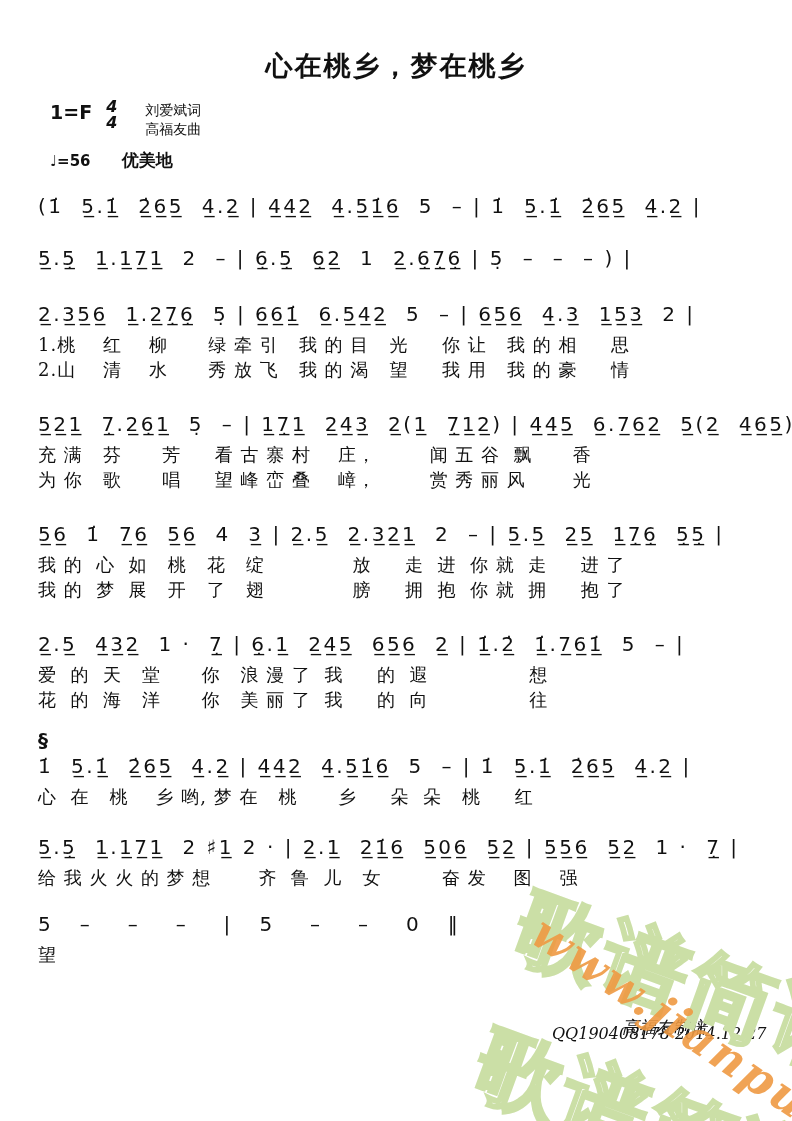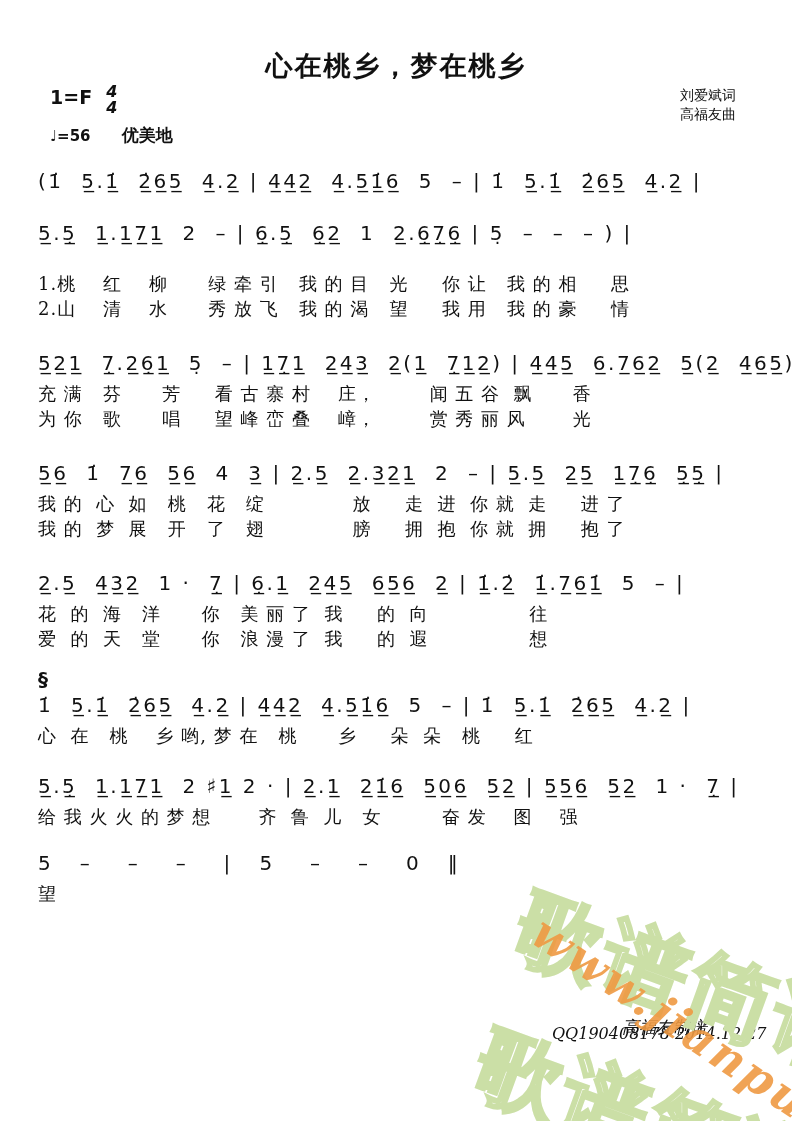--- a/index.html
+++ b/index.html
@@ -15,25 +15,25 @@
   
   .title{
     text-align:center;
     font-family:"DejaVu Serif",serif;
     font-weight:bold;
     font-size:27px;
     letter-spacing:2px;
     padding-top:48px;
     margin:0;
   }
-  .meta-row{display:flex;justify-content:space-between;align-items:flex-start;margin-top:2px;}
+  .meta-row{display:flex;align-items:flex-start;margin-top:17px;gap:28px;}
   .key-time{display:flex;align-items:flex-start;gap:14px;font-weight:bold;font-size:19px;padding-left:12px;}
   .fraction{display:inline-flex;flex-direction:column;align-items:center;line-height:1.0;font-size:16px;margin-top:-2px;}
   .credits{font-family:"DejaVu Serif",serif;font-size:14px;line-height:1.35;text-align:left;padding-right:18px;}
-  .tempo-row{font-size:15px;font-weight:bold;padding-left:12px;}
+  .tempo-row{font-size:15px;font-weight:bold;margin-top:10px;padding-left:12px;}
   .tempo-row .expr{font-family:"DejaVu Serif",serif;margin-left:26px;font-size:17px;}
   
   .score{margin-top:16px;}
   .line{position:relative;}
   .music{
     font-family:"DejaVu Sans",sans-serif;
     font-weight:normal;
     font-size:20px;
     line-height:36px;
     letter-spacing:2.5px;
@@ -111,40 +111,41 @@
 
       <section class="line gap-s">
         <div class="music">(1̇  5̲.1̲̇  2̲̇6̲5̲  4̲.2̲ | 4̲4̲2̲  4̲.5̲1̲̇6̲  5  – | 1̇  5̲.1̲̇  2̲̇6̲5̲  4̲.2̲ |</div>
       </section>
 
       <section class="line gap-m">
         <div class="music">5̲.5̲̣  1̲.1̲7̲1̲  2  – | 6̲̣.5̲̣  6̲̣2̲  1  2̲.6̲̣7̲̣6̲̣ | 5̣  –  –  – ) |</div>
       </section>
 
       <section class="line gap-l">
+        <div class="music">2̲.3̲5̲6̲  1̲.2̲7̲̣6̲̣  5̣ | 6̲6̲1̲̇  6̲.5̲4̲2̲  5  – | 6̲5̲6̲  4̲.3̲  1̲5̲3̲  2 |</div>
         <div class="lyric">1.桃    红    柳      绿 牵 引   我 的 目   光     你 让   我 的 相     思</div>
         <div class="lyric">2.山    清    水      秀 放 飞   我 的 渴   望     我 用   我 的 豪     情</div>
       </section>
 
       <section class="line gap-l">
         <div class="music">5̲2̲1̲  7̲̣.2̲6̲̣1̲  5̣  – | 1̲7̲̣1̲  2̲4̲3̲  2̲(1̲  7̲̣1̲2̲) | 4̲4̲5̲  6̲.7̲6̲2̲  5̲(2̲  4̲6̲5̲) |</div>
         <div class="lyric">充 满   芬      芳     看 古 寨 村    庄，        闻 五 谷  飘      香</div>
         <div class="lyric">为 你   歌      唱     望 峰 峦 叠    嶂，        赏 秀 丽 风       光</div>
       </section>
 
       <section class="line gap-l">
         <div class="music">5̲6̲  1̇  7̲6̲  5̲6̲  4  3̲ | 2̲.5̲  2̲.3̲2̲1̲  2  – | 5̲.5̲  2̲5̲  1̲7̲̣6̲̣  5̲̣5̲̣ |</div>
         <div class="lyric">我 的  心  如   桃   花   绽             放     走  进  你 就  走     进 了</div>
         <div class="lyric">我 的  梦  展   开   了   翅             膀     拥  抱  你 就  拥     抱 了</div>
       </section>
 
       <section class="line gap-m">
         <div class="music">2̲.5̲  4̲3̲2̲  1 ·  7̲̣ | 6̲̣.1̲  2̲4̲5̲  6̲5̲6̲  2̲ | 1̲̇.2̲̇  1̲̇.7̲6̲1̲̇  5  – |</div>
+        <div class="lyric">爱  的  天   堂      你   浪 漫 了  我     的  遐               想</div>
         <div class="lyric">花  的  海   洋      你   美 丽 了  我     的  向               往</div>
-        <div class="lyric">爱  的  天   堂      你   浪 漫 了  我     的  遐               想</div>
       </section>
 
       <section class="line gap-m">
         <div class="segno">§</div>
         <div class="music">1̇  5̲.1̲̇  2̲̇6̲5̲  4̲.2̲ | 4̲4̲2̲  4̲.5̲1̲̇6̲  5  – | 1̇  5̲.1̲̇  2̲̇6̲5̲  4̲.2̲ |</div>
         <div class="lyric">心  在   桃    乡 哟, 梦 在   桃      乡     朵  朵   桃     红</div>
       </section>
 
       <section class="line gap-s">
         <div class="music">5̲.5̲̣  1̲.1̲7̲1̲  2 ♯1̲ 2 · | 2̲.1̲  2̲1̲̇6̲  5̲0̲6̲  5̲2̲ | 5̲5̲6̲  5̲2̲  1 ·  7̲̣ |</div>

